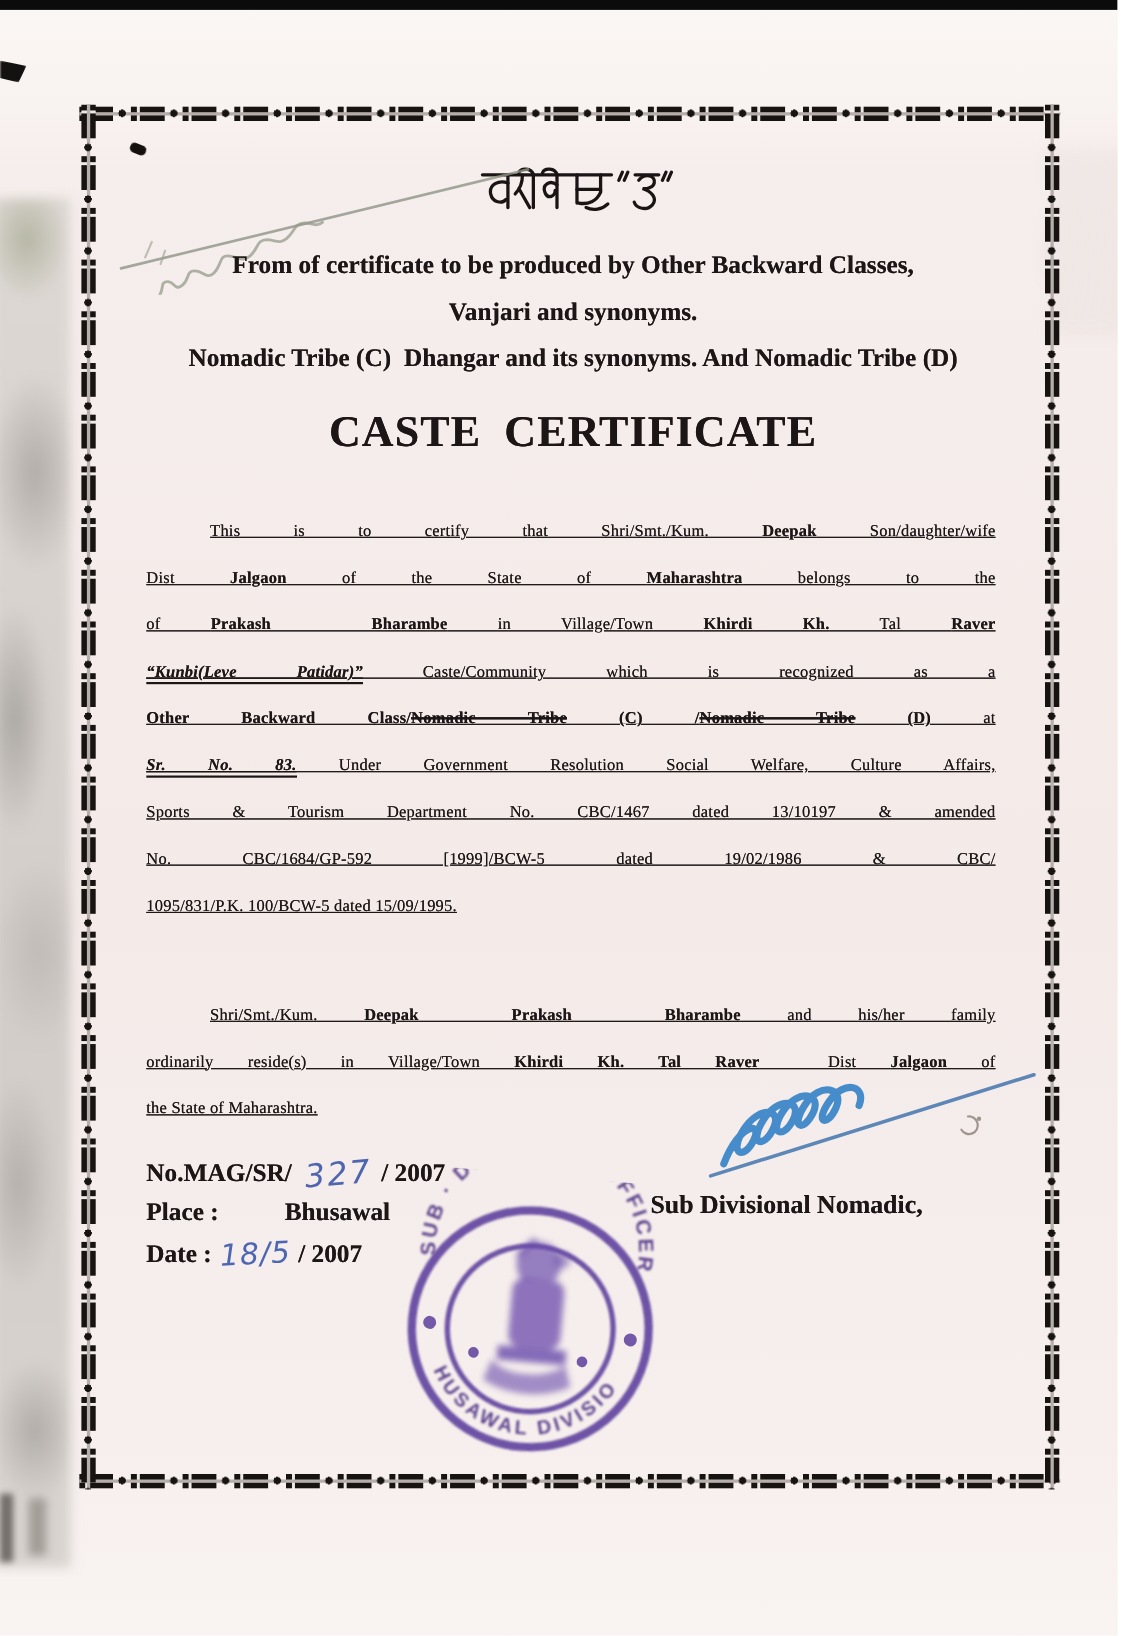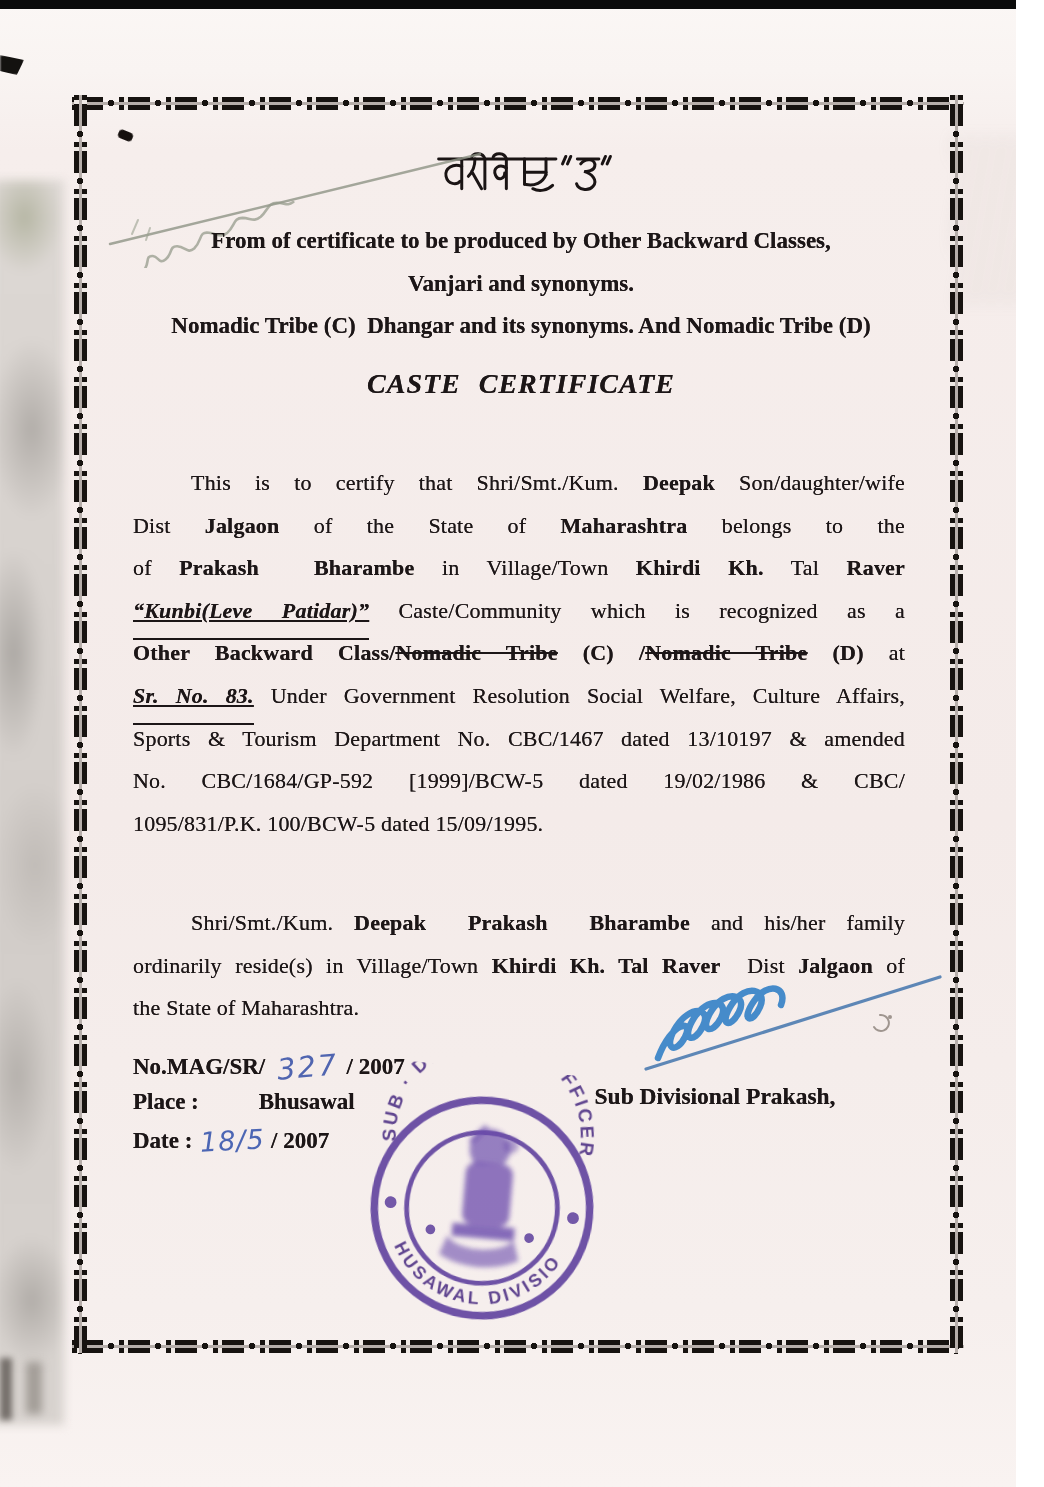--- a/index.html
+++ b/index.html
@@ -49,32 +49,32 @@
     background-repeat:repeat-y,no-repeat,repeat-y;}
   .b-top{left:72px;top:95px;}
   .b-bottom{left:72px;top:1338px;}
   .b-left{left:72px;top:95px;}
   .b-right{left:948px;top:95px;}
   
   .appendix-svg{position:absolute;left:432px;top:150px;}
   .scribble-svg{position:absolute;left:92px;top:138px;}
   .subtitle{position:absolute;left:115px;top:225px;width:812px;font-size:23px;line-height:31.5px;font-weight:bold;}
   .main-title{position:absolute;left:115px;top:368px;width:812px;text-align:center;
-    font-size:28px;font-weight:bold;font-style:italic;letter-spacing:1px;word-spacing:10px;}
-  
-  .para{position:absolute;left:133px;width:772px;font-size:22px;line-height:42.6px;letter-spacing:.2px;}
+    font-size:40px;font-weight:bold;letter-spacing:1px;word-spacing:10px;}
+  
+  .para{position:absolute;left:133px;width:772px;font-size:15px;line-height:42.6px;letter-spacing:.2px;text-decoration:underline;}
   .para1{top:462px;}
   .para2{top:862px;margin-top:40px;}
   .tl{min-height:42.6px;}
   .tl.jf{text-align:justify;text-align-last:justify;}
   .tl.ind{text-indent:58px;}
   .tl.ctr{text-align:center;}
   .b{font-weight:bold;}
   .bi{font-weight:bold;font-style:italic;}
-  .u{text-decoration:underline;border-bottom:2.2px solid currentColor;padding-bottom:15px;}
+  .u{text-decoration:underline;border-bottom:2.2px solid currentColor;padding-bottom:1px;}
   .st{text-decoration:line-through;text-decoration-thickness:2.2px;}
   
   .footer-left{position:absolute;left:133px;top:1046px;font-size:23px;line-height:37px;}
   .footer-left .row{height:37px;white-space:nowrap;}
   .fl{font-weight:bold;}
   .place-val{font-weight:bold;margin-left:60px;}
   .hw{font-family:"DejaVu Sans",sans-serif;font-style:italic;color:#5065b0;display:inline-block;
       transform:rotate(-5deg);font-size:29px;letter-spacing:2px;margin:0 8px 0 12px;position:relative;top:3px;text-shadow:none;}
   .hw2{font-family:"DejaVu Sans",sans-serif;font-style:italic;color:#4c66b4;display:inline-block;
       transform:rotate(-3deg);font-size:27px;letter-spacing:1px;margin:0 6px 0 8px;position:relative;top:2px;text-shadow:none;}
@@ -164,21 +164,21 @@
     </div>
     <div class="row">
       <span class="fl">Place :</span><span class="place-val">Bhusawal</span>
     </div>
     <div class="row">
       <span class="fl">Date :</span><span class="hw2">18/5</span><span class="fl">/ 2007</span>
     </div>
   </div>
 
   <div class="footer-right soft">
-    <div>Sub Divisional Prakash,</div>
+    <div>Sub Divisional Nomadic,</div>
   </div>
 
   <svg class="signature-svg" width="310" height="112" viewBox="0 0 310 112">
     <g fill="none" stroke-linecap="round">
       <path d="M20,95 C34,58 56,56 47,74 C38,92 24,86 38,64 C52,42 74,44 65,63 C56,82 42,77 56,55 C70,33 92,37 83,55 C74,73 60,68 74,47 C88,26 110,31 101,49 C92,67 80,62 94,41 C108,20 130,26 122,44 C114,62 102,58 116,38 C130,18 150,24 143,42" stroke="#3c86c8" stroke-width="6.5" opacity=".95"></path>
       <path d="M8,106 L302,14" stroke="#4c7bb0" stroke-width="3.2" opacity=".9"></path>
       <path d="M236,64 a8,8 0 1 0 6,-12" stroke="#8a8078" stroke-width="2" opacity=".8"></path>
       <circle cx="252" cy="54" r="2" fill="#8a8078" opacity=".8"></circle>
     </g>
   </svg>

